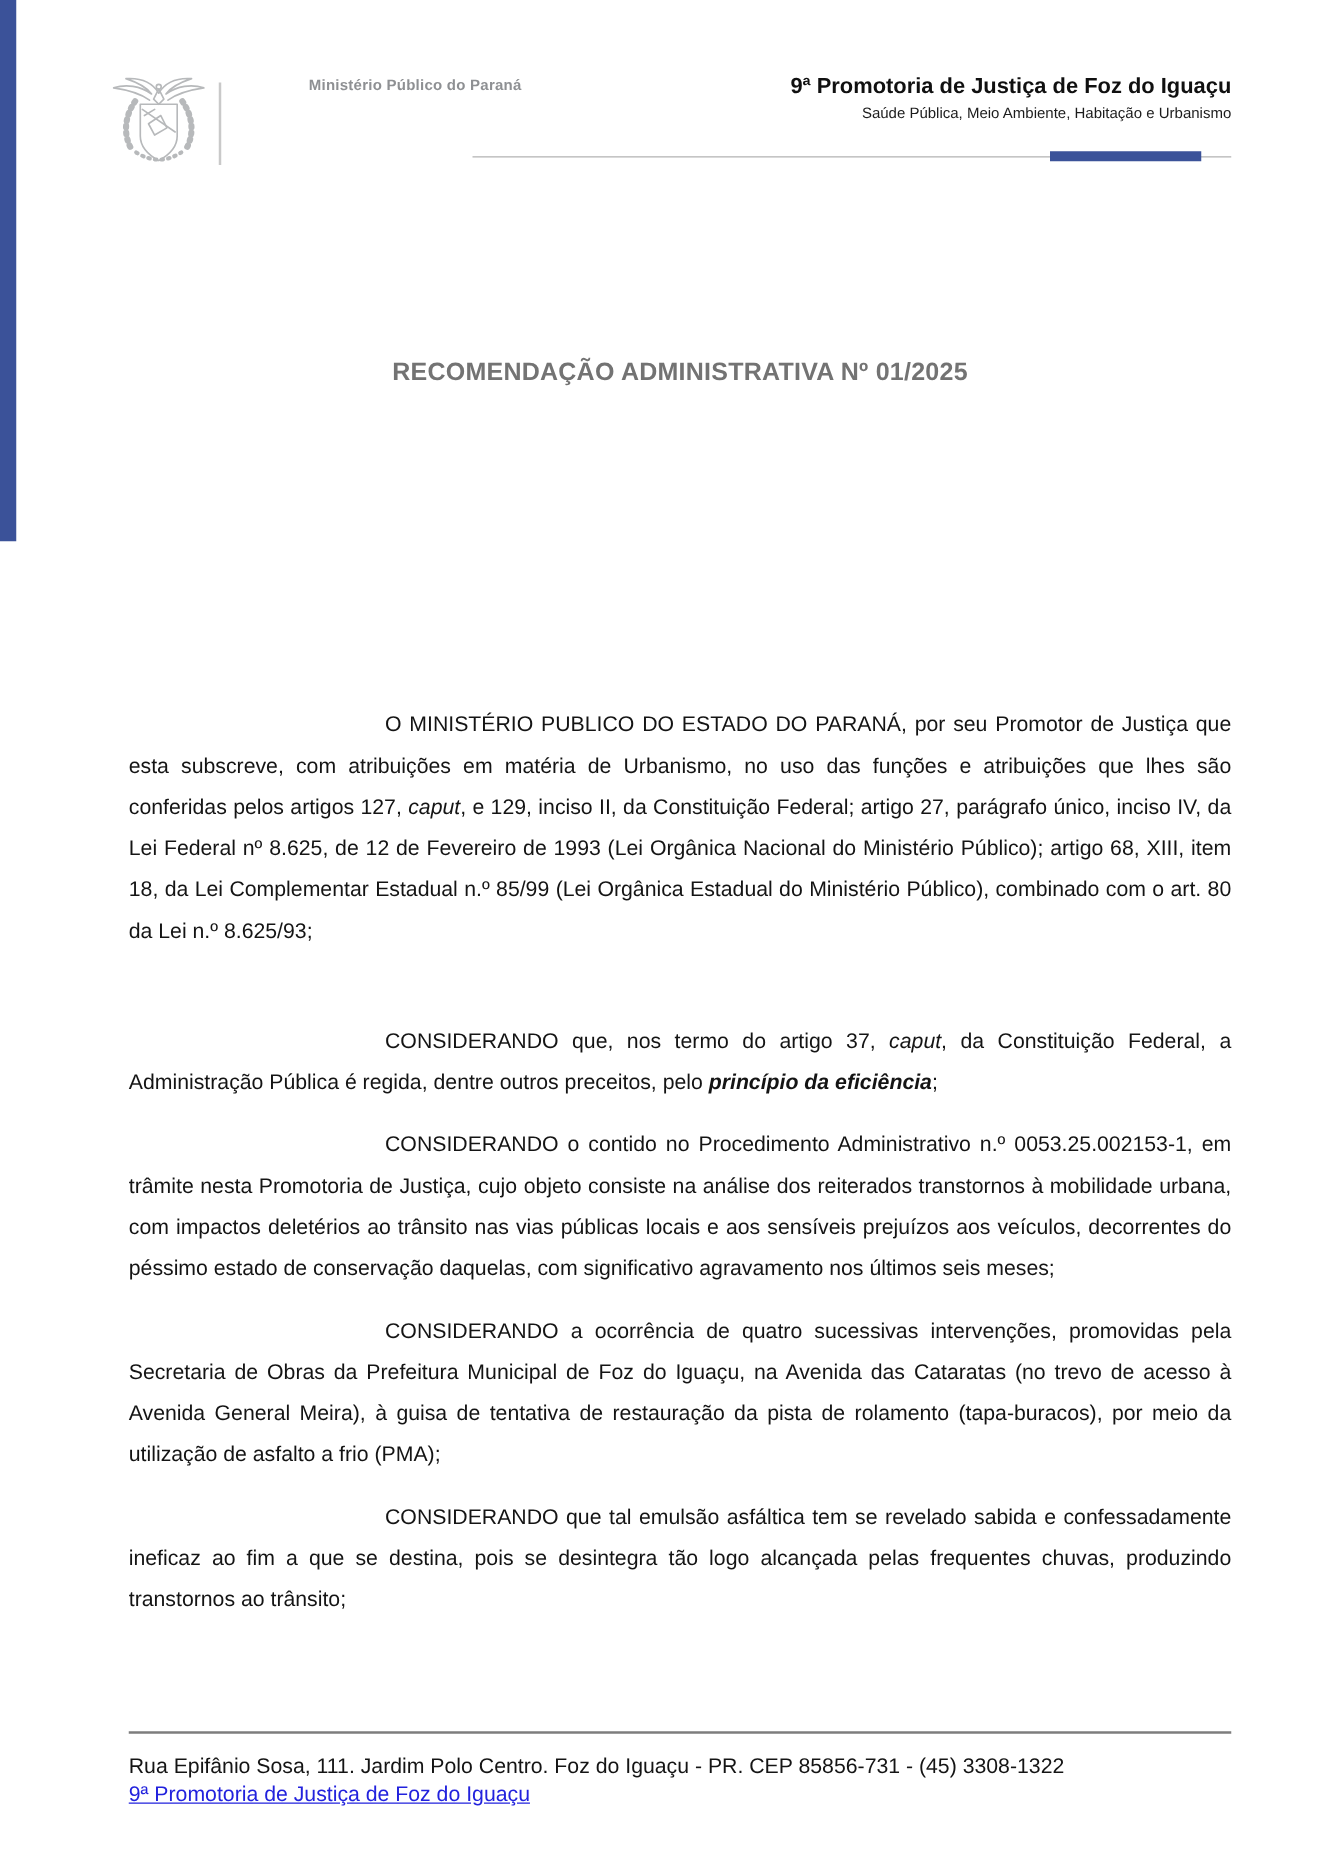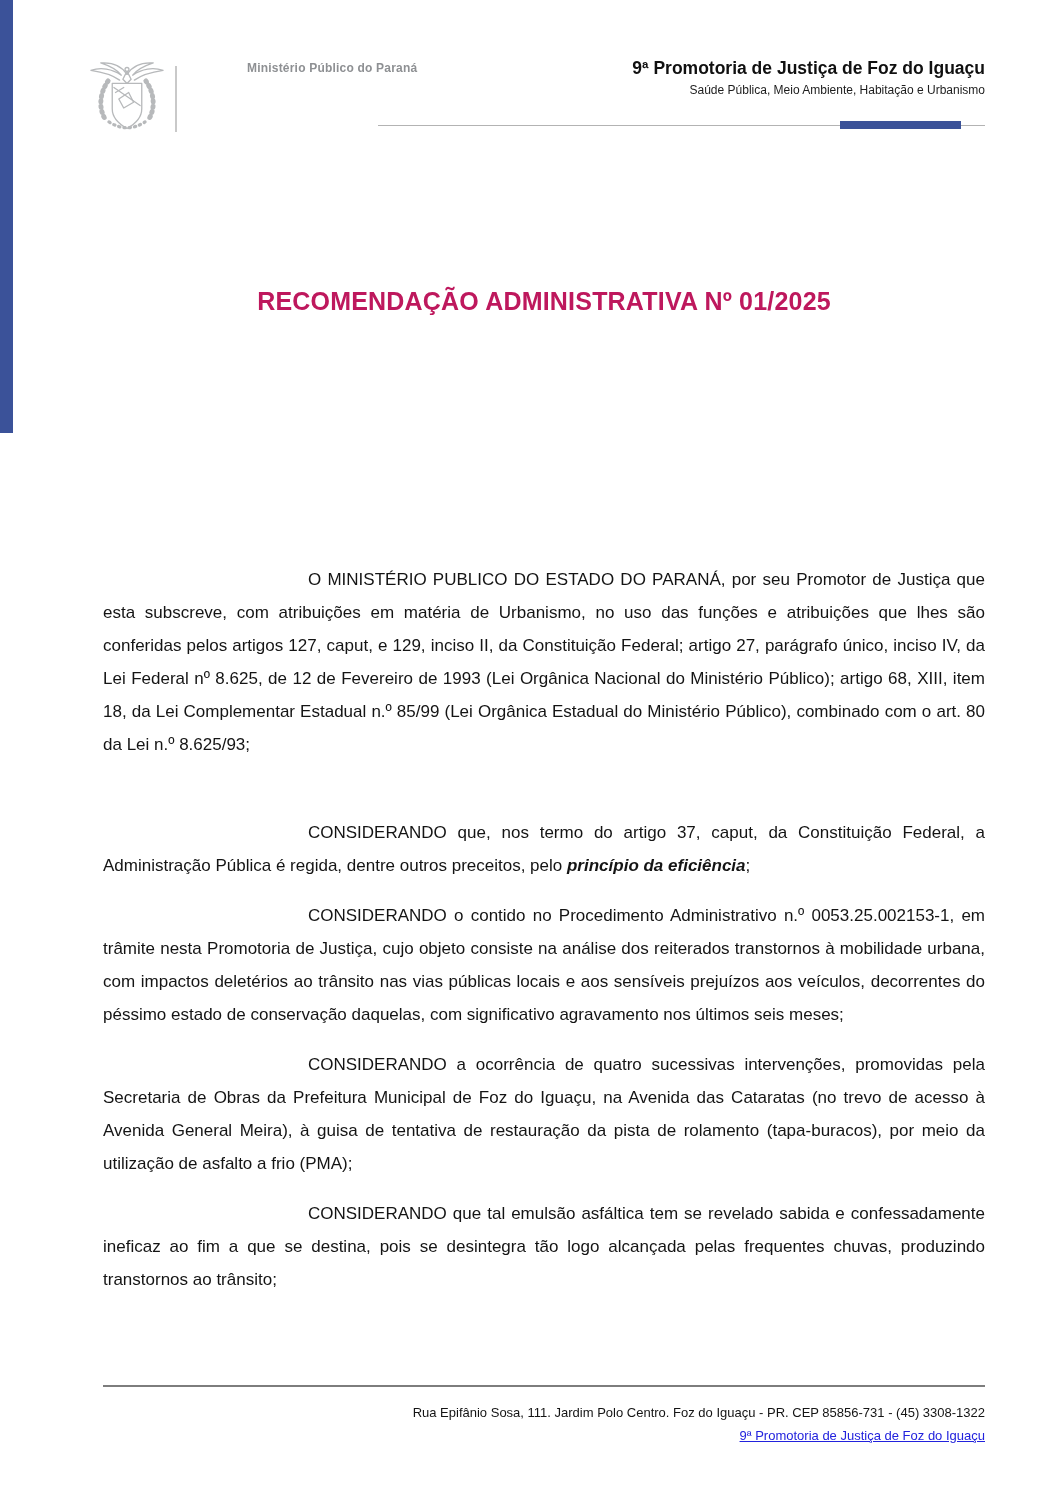--- a/index.html
+++ b/index.html
@@ -91,55 +91,55 @@
     left:462px;top:-4px;
     width:121px;height:8px;
     background:var(--accent-blue,#3b5299);
   }
   
   .doc-title{
     position:absolute;
     top:287px;left:103px;
     width:882px;
     text-align:center;
-    font-size:25px;
-    font-weight:bold;
-    color:#be185d;
+    font-size:20px;
+    font-weight:bold;
+    color:#737373;
     letter-spacing:.2px;
   }
   
   .doc-body{
     position:absolute;
     top:563px;left:103px;
     width:882px;
   }
   .doc-body p{
     font-size:17px;
     line-height:33px;
     text-align:justify;
     text-indent:205px;
     color:#141414;
     margin:0 0 17px 0;
   }
   .doc-body p.gap-large{margin-bottom:55px;}
-  .doc-body .italic{}
+  .doc-body .italic{font-style:italic;}
   .doc-body .bold-italic{font-style:italic;font-weight:bold;}
   
   .footer-rule{
     position:absolute;
     top:1385px;left:103px;
     width:882px;height:2px;
     background:#7d7d7d;
   }
   .footer-text{
     position:absolute;
     top:1401px;left:103px;
     width:882px;
-    text-align:right;
-    font-size:13px;
+    text-align:left;
+    font-size:17px;
     line-height:23px;
     color:#141414;
   }
   .footer-link{
     color:var(--link-blue,#2222dd);
     text-decoration:underline;
     cursor:pointer;
   }
 </style>
 </head>

